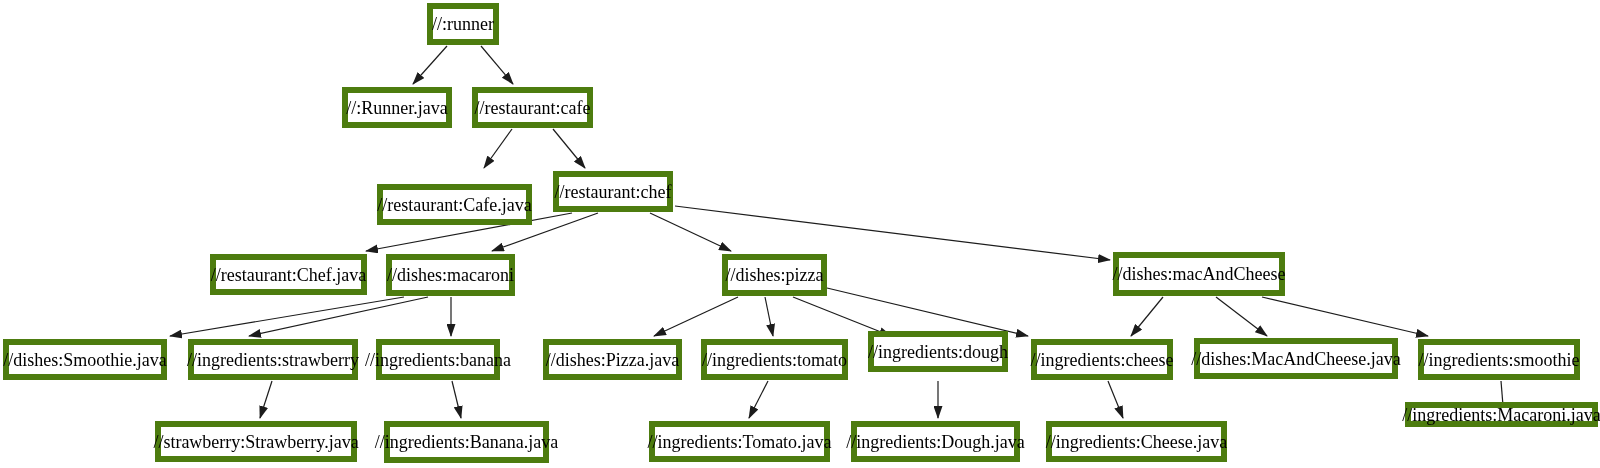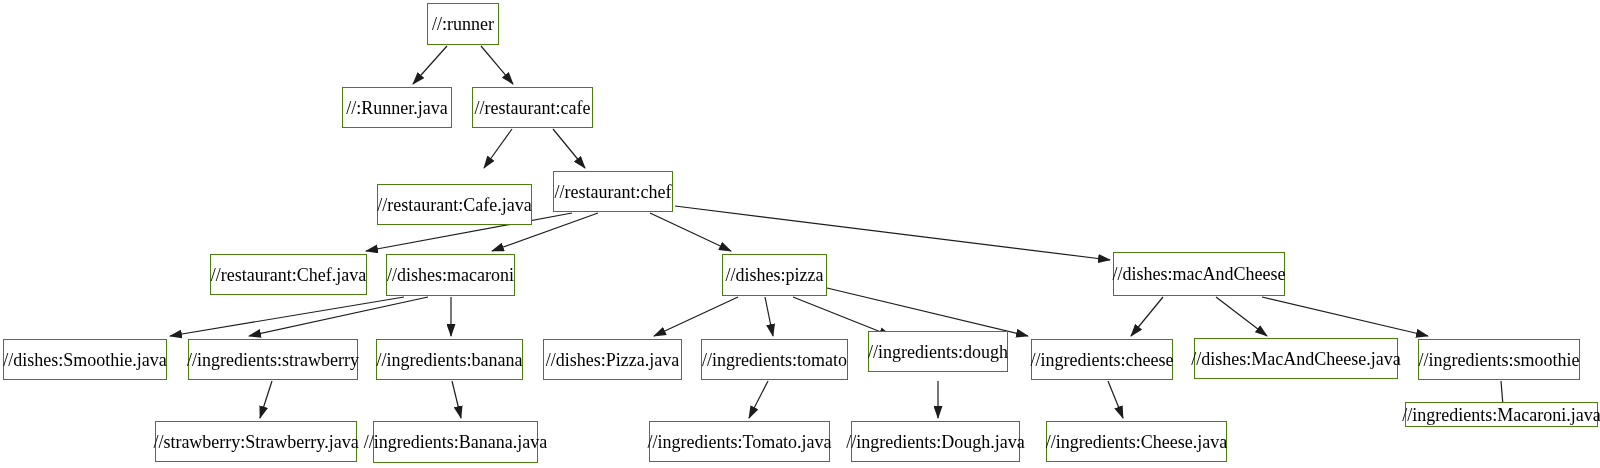--- a/index.html
+++ b/index.html
@@ -24,21 +24,21 @@
     height: 468px;
   }
   #edge-layer line {
     stroke: #1c1c1c;
     stroke-width: 1.2;
   }
   .node {
     position: absolute;
     box-sizing: border-box;
     background: #ffffff;
-    border: 1px solid #4d7c0f;
+    border: 6px solid #4d7c0f;
     display: flex;
     align-items: center;
     justify-content: center;
     font-size: 18px;
     color: #000000;
     white-space: nowrap;
     line-height: 1;
     text-align: center;
   }
 </style>
@@ -83,27 +83,27 @@
   <div class="node" style="left:342px;  top:87px;  width:110px; height:41px">//:Runner.java</div>
   <div class="node" style="left:472px;  top:87px;  width:121px; height:41px">//restaurant:cafe</div>
   <div class="node" style="left:377px;  top:184px; width:155px; height:41px">//restaurant:Cafe.java</div>
   <div class="node" style="left:553px;  top:171px; width:120px; height:41px">//restaurant:chef</div>
   <div class="node" style="left:210px;  top:254px; width:157px; height:41px">//restaurant:Chef.java</div>
   <div class="node" style="left:386px;  top:254px; width:129px; height:42px">//dishes:macaroni</div>
   <div class="node" style="left:722px;  top:254px; width:105px; height:42px">//dishes:pizza</div>
   <div class="node" style="left:1113px; top:252px; width:172px; height:44px">//dishes:macAndCheese</div>
   <div class="node" style="left:3px;    top:339px; width:164px; height:41px">//dishes:Smoothie.java</div>
   <div class="node" style="left:188px;  top:339px; width:170px; height:41px">//ingredients:strawberry</div>
-  <div class="node" style="left:376px;  top:339px; width:147px; height:41px">//ingredients:banana</div>
+  <div class="node" style="left:376px;  top:339px; width:124px; height:41px">//ingredients:banana</div>
   <div class="node" style="left:543px;  top:339px; width:139px; height:41px">//dishes:Pizza.java</div>
   <div class="node" style="left:701px;  top:339px; width:147px; height:41px">//ingredients:tomato</div>
   <div class="node" style="left:868px;  top:331px; width:140px; height:41px">//ingredients:dough</div>
   <div class="node" style="left:1031px; top:339px; width:142px; height:41px">//ingredients:cheese</div>
   <div class="node" style="left:1194px; top:338px; width:204px; height:41px">//dishes:MacAndCheese.java</div>
   <div class="node" style="left:1418px; top:339px; width:162px; height:41px">//ingredients:smoothie</div>
   <div class="node" style="left:155px;  top:421px; width:202px; height:41px">//strawberry:Strawberry.java</div>
-  <div class="node" style="left:373px;  top:421px; width:165px; height:42px">//ingredients:Banana.java</div>
+  <div class="node" style="left:384px;  top:421px; width:165px; height:42px">//ingredients:Banana.java</div>
   <div class="node" style="left:649px;  top:421px; width:181px; height:41px">//ingredients:Tomato.java</div>
   <div class="node" style="left:851px;  top:421px; width:169px; height:41px">//ingredients:Dough.java</div>
   <div class="node" style="left:1046px; top:421px; width:181px; height:41px">//ingredients:Cheese.java</div>
   <div class="node" style="left:1405px; top:402px; width:193px; height:25px">//ingredients:Macaroni.java</div>
 
 </div>
 
 </body></html>

